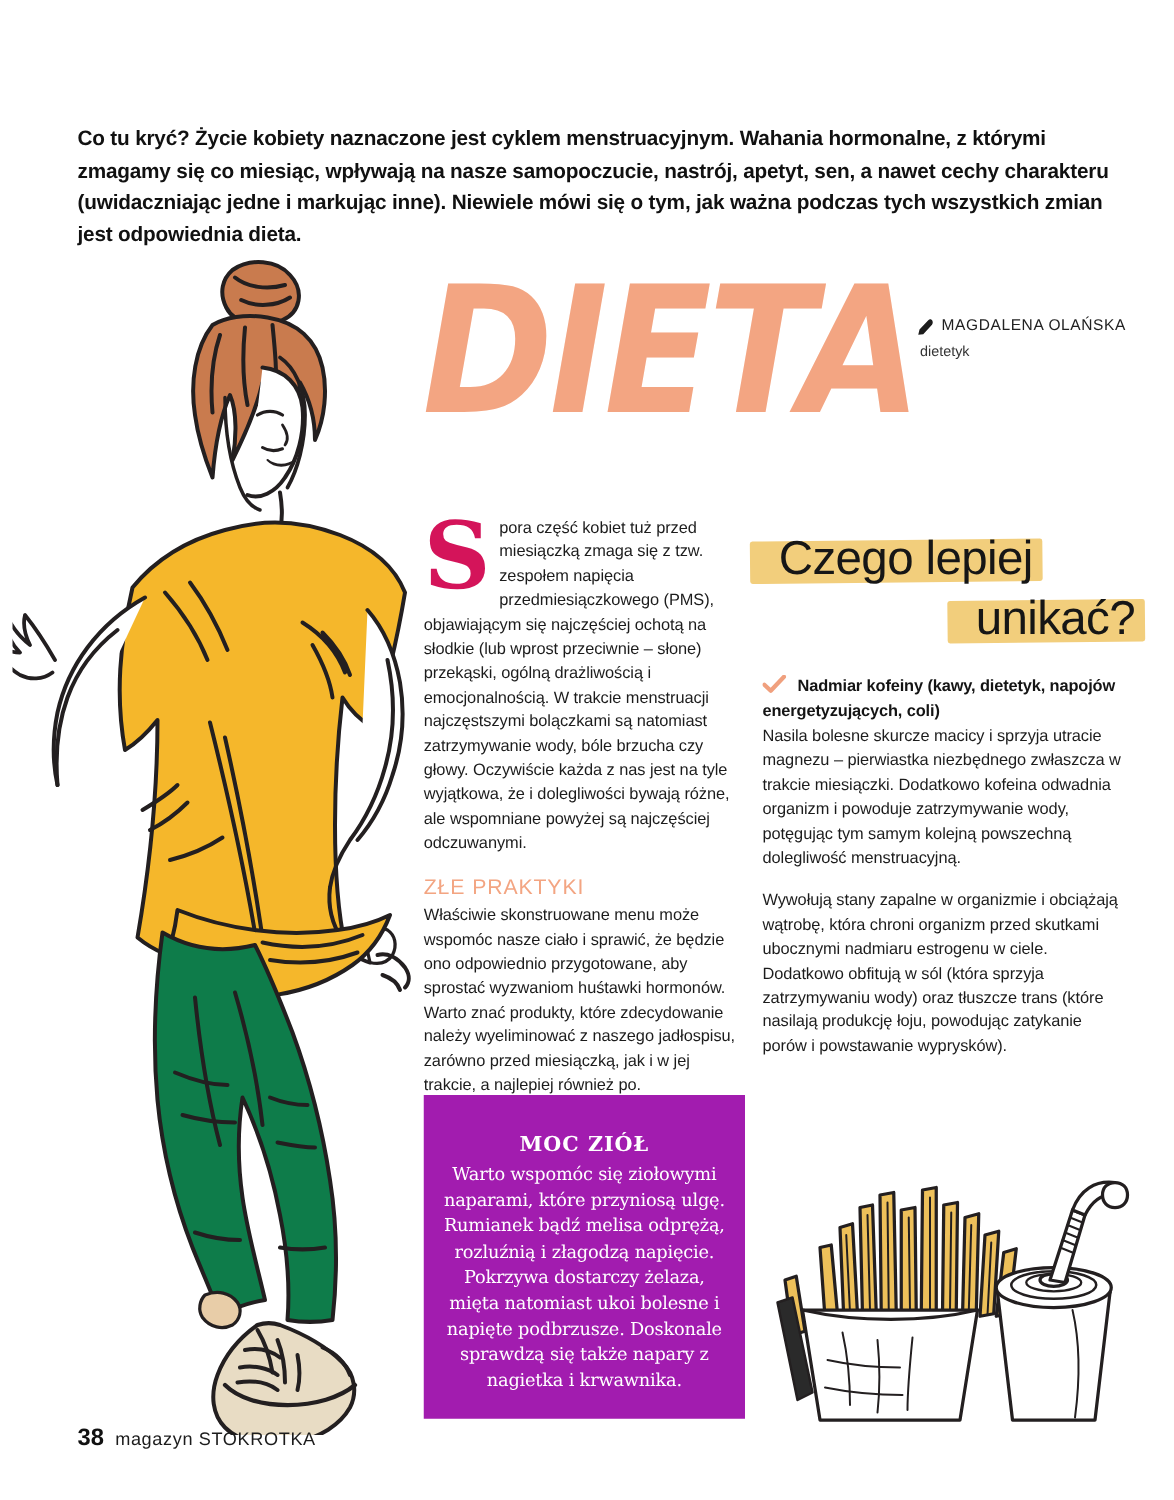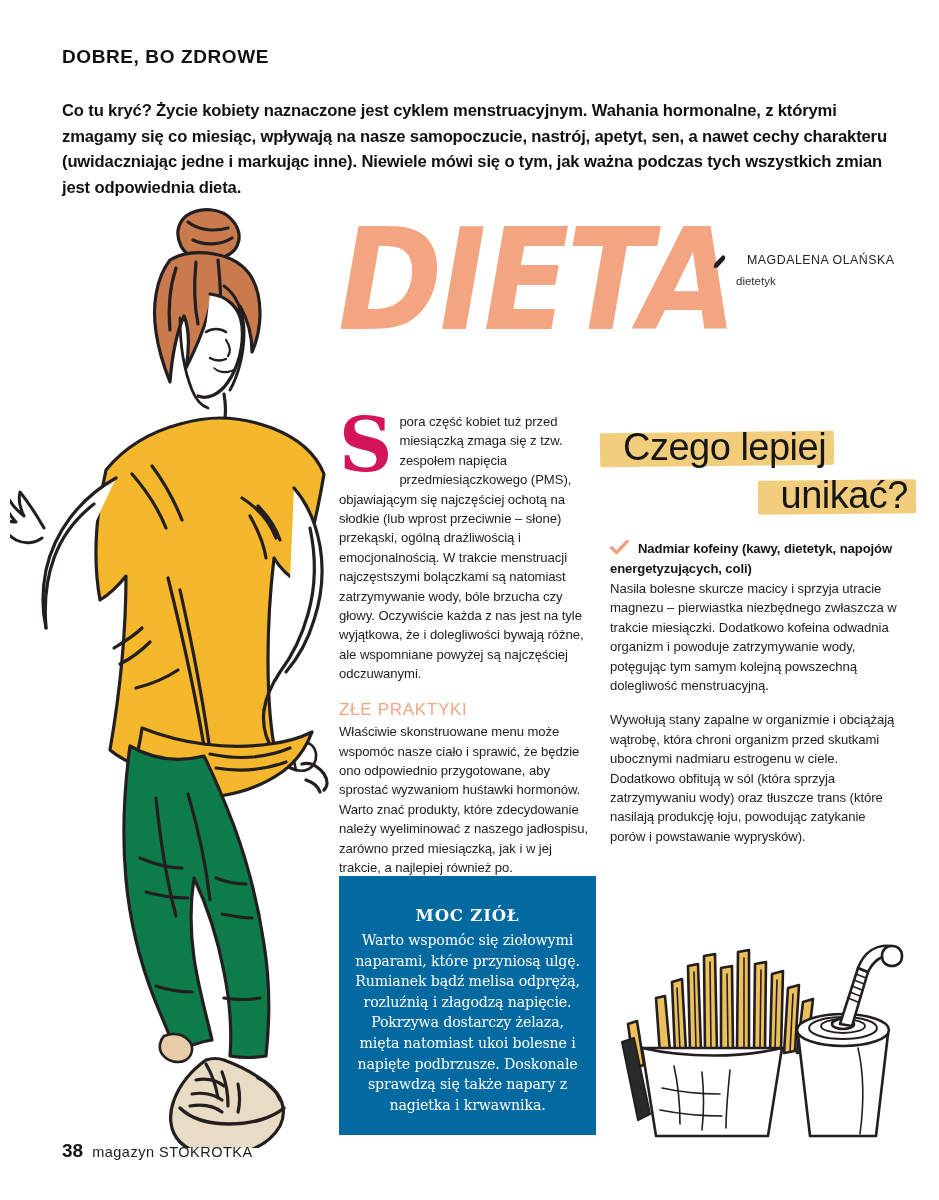--- a/index.html
+++ b/index.html
@@ -49,21 +49,21 @@
     font-family:"Liberation Sans", sans-serif;
     font-weight:bold;font-size:35px;line-height:38px;
     letter-spacing:.4px;
     color:#C9115C;
   }
 
   
   .byline{
     position:absolute;left:712px;top:253px;width:210px;
   }
-  .byline-row{display:flex;align-items:flex-start;gap:20px;}
+  .byline-row{display:flex;align-items:flex-start;gap:5px;justify-content:center;}
   .pen-icon{flex:0 0 auto;margin-top:1px;}
   .byline-name{
     font-family:"Liberation Sans", sans-serif;
     font-size:12.4px;letter-spacing:.5px;color:#222;white-space:nowrap;
   }
   .byline-role{
     font-family:"Liberation Sans", sans-serif;
     font-size:11.5px;color:#333;margin-left:24px;margin-top:2px;
   }
 
@@ -123,21 +123,21 @@
   .bullet-title{
     font-family:"Liberation Sans", sans-serif;
     font-weight:bold;font-size:13.1px;line-height:18px;
     color:#141414;letter-spacing:-0.1px;
   }
   .bullet-body{margin-top:1px;}
 
   
   .pinkbox{
     position:absolute;left:339px;top:876px;width:257px;height:259px;
-    background:#0369a1;
+    background:#a21caf;
     box-sizing:border-box;
     padding:30px 14px 0 14px;
     text-align:center;
   }
   .pinkbox .pb-title{
     font-family:"DejaVu Serif", serif;
     font-weight:bold;font-size:16.5px;letter-spacing:.8px;
     color:#ffffff;margin-bottom:5px;
   }
   .pinkbox .pb-body{
@@ -160,21 +160,20 @@
   .magname{
     font-family:"Liberation Sans", sans-serif;
     font-size:14.5px;letter-spacing:.5px;color:#1c1c1c;
   }
 </style>
 </head>
 <body>
 
 <div class="page">
 
-  <div class="kicker">DOBRE, BO ZDROWE</div>
 
   <div class="lead">Co tu kryć? Życie kobiety naznaczone jest cyklem menstruacyjnym. Wahania hormonalne, z którymi zmagamy się co miesiąc, wpływają na nasze samopoczucie, nastrój, apetyt, sen, a nawet cechy charakteru (uwidaczniając jedne i markując inne). Niewiele mówi się o tym, jak ważna podczas tych wszystkich zmian jest odpowiednia dieta.</div>
 
   <div class="girl">
     <svg width="330" height="950" viewBox="0 0 330 950" xmlns="http://www.w3.org/2000/svg">
       <g fill="none" stroke="#231f20" stroke-width="3.2" stroke-linecap="round" stroke-linejoin="round">
 
         <path d="M176 18 c14 -10 36 -8 46 4 c12 13 8 30 -6 36 c-16 7 -38 4 -45 -10 c-6 -12 -3 -23 5 -30 z" fill="#C97B4E"></path>
         <path d="M178 24 c10 8 26 10 40 6 M183 42 c12 6 28 5 39 -2"></path>
 

